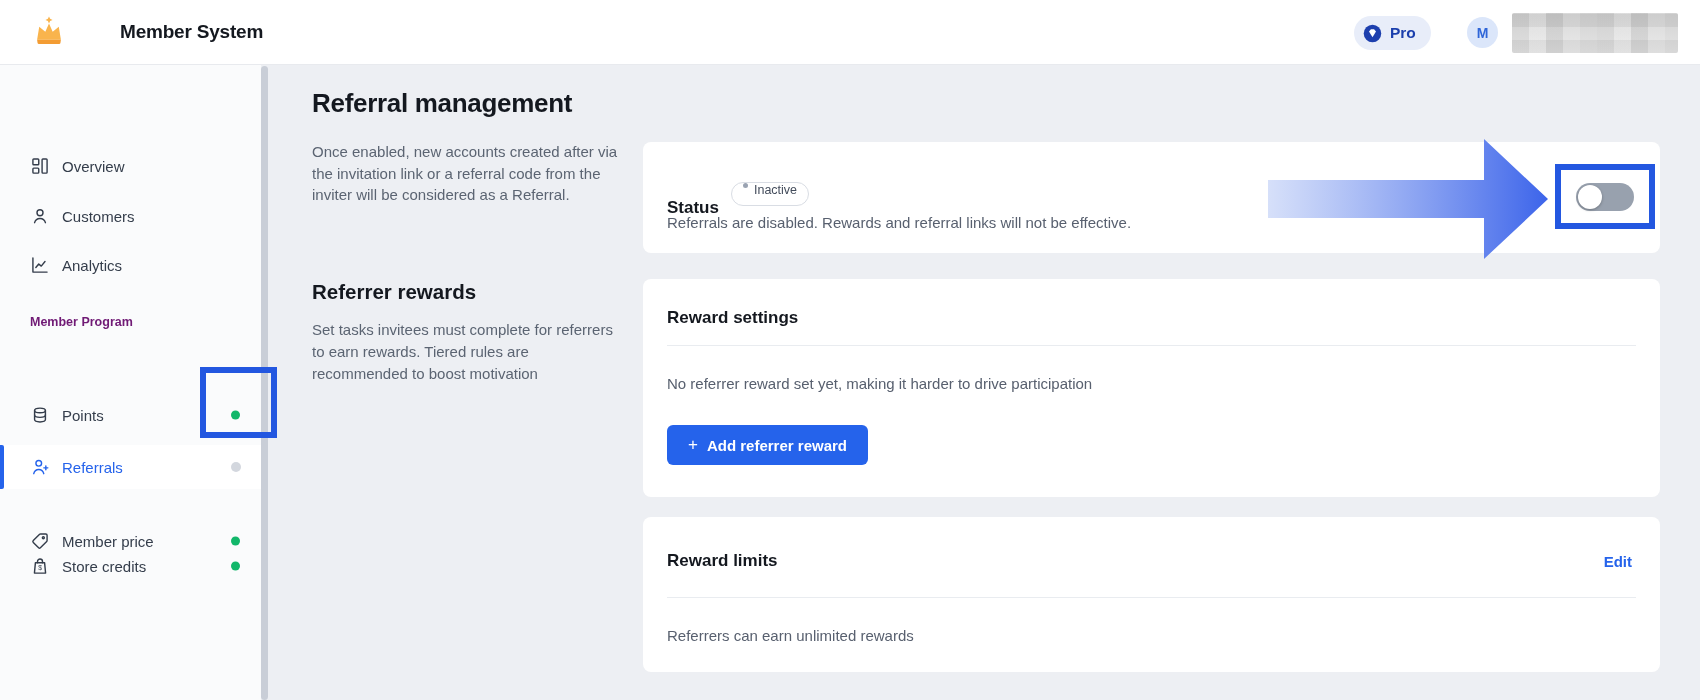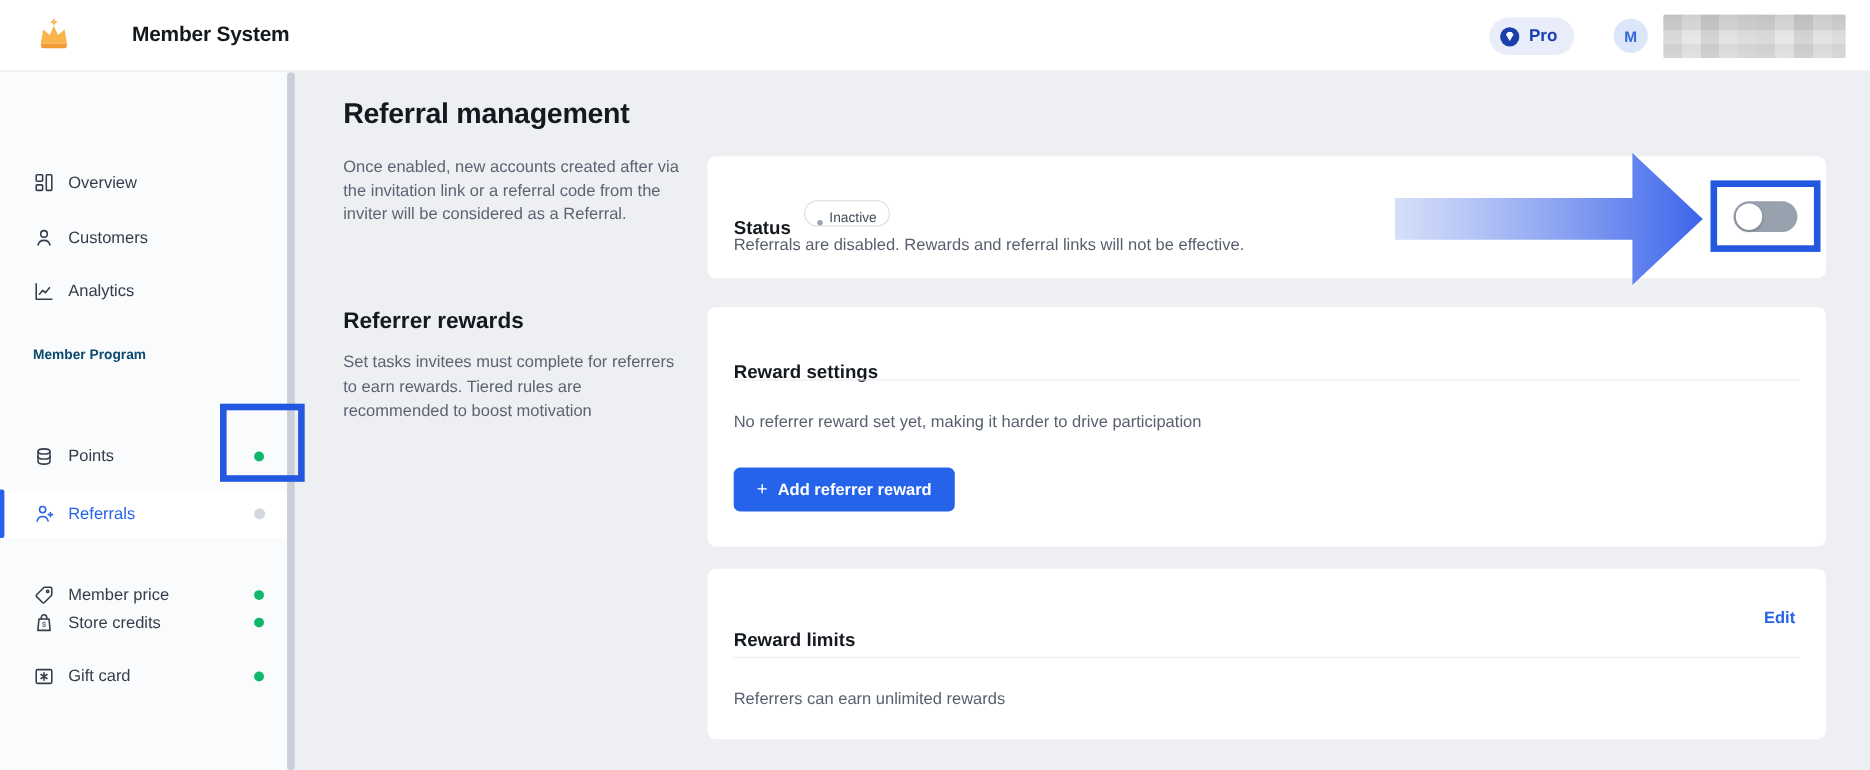--- a/index.html
+++ b/index.html
@@ -39,34 +39,34 @@
   .side-item { position:absolute; left:0; width:261px; height:44px; color:#343d4b; cursor:pointer; }
   .side-item .sicon { position:absolute; left:30px; top:50%; transform:translateY(-50%); width:20px; height:20px; }
   .side-item .slabel { position:absolute; left:62px; top:50%; transform:translateY(-50%); font-size:15px; font-weight:500; white-space:nowrap; }
   .side-item.state-true { background:#ffffff; color:#2563eb; }
   .side-item.state-true::before {
     content:""; position:absolute; left:0; top:0; bottom:0; width:4px; background:#2563eb; border-radius:0 2px 2px 0;
   }
   .dot { position:absolute; left:231px; top:50%; transform:translateY(-50%); border-radius:50%; }
   .dot-green { width:9px; height:9px; background:#12b76a; }
   .dot-gray  { width:10px; height:10px; background:#d3d7de; }
-  .side-section { position:absolute; left:30px; font-size:12.5px; font-weight:600; color:#0c4a6e; white-space:nowrap;text-align:right; }
+  .side-section { position:absolute; left:30px; font-size:12.5px; font-weight:600; color:#701a75; white-space:nowrap;text-align:right; }
   
   .page-title { position:absolute; left:312px; top:88px; font-size:26px; font-weight:700; color:#14181f; letter-spacing:-0.3px; }
   .page-desc  { position:absolute; left:312px; top:141px; width:330px; font-size:15px; line-height:21.5px; color:#5b6472; }
   .card { position:absolute; left:643px; width:1017px; background:#ffffff; border-radius:8px; }
-  .card-title { position:absolute; left:24px; font-size:17px; font-weight:700; color:#14181f;margin-top:21px; }
+  .card-title { position:absolute; left:24px; font-size:17px; font-weight:700; color:#14181f; }
   .card-divider { position:absolute; left:24px; right:24px; height:1px; background:#e9ecf0; }
   .card-text { position:absolute; left:24px; font-size:15px; color:#58606f; white-space:nowrap; }
   
   .status-card { top:142px; height:111px; }
   .status-row { position:absolute; left:24px; top:28px; display:flex; align-items:center; gap:12px; }
   .status-title { font-size:17px; font-weight:700; color:#14181f;margin-top:28px; }
   .badge {
-    display:inline-flex; align-items:flex-end; gap:6px; height:24px; padding:0 11px;
+    display:inline-flex; align-items:flex-start; gap:6px; height:24px; padding:0 11px;
     border:1px solid #d9dde4; border-radius:999px; background:#fff;
     font-size:12.5px; font-weight:500; color:#434c5b;
   }
   .badge-dot { width:5px; height:5px; border-radius:50%; background:#9aa3b2; }
   
   .annotation-arrow { position:absolute; left:1268px; top:137px; z-index:5; pointer-events:none; }
   .hl-box { position:absolute; border:6px solid #2357e0; z-index:6; pointer-events:none; }
   .hl-toggle { left:1555px; top:164px; width:100px; height:65px; }
   .hl-referral-dot { left:200px; top:367px; width:77px; height:71px; }
   .toggle { position:absolute; left:1576px; top:183px; width:58px; height:28px; border-radius:14px; background:#98a1ae; cursor:pointer; z-index:4; }
@@ -198,30 +198,20 @@
       <svg width="20" height="20" viewBox="0 0 24 24" fill="none" stroke="currentColor" stroke-width="1.7" stroke-linecap="round" stroke-linejoin="round">
         <path d="M6.5 8h11l1.2 12.5H5.3z"></path>
           <path d="M9 8V6.5a3 3 0 0 1 6 0V8"></path>
         <text x="12" y="17" text-anchor="middle" font-size="8" fill="currentColor" stroke="none" font-family="sans-serif">$</text>
       </svg>
     </span>
     <span class="slabel">Store credits</span>
     <span class="dot dot-green"></span>
   </div>
 
-  <div class="side-item state-false" style="top:528px">
-    <span class="sicon">
-      <svg width="20" height="20" viewBox="0 0 24 24" fill="none" stroke="currentColor" stroke-width="1.7" stroke-linecap="round" stroke-linejoin="round">
-        <rect x="3.5" y="4.5" width="17" height="15" rx="1.5"></rect>
-        <path d="M12 8v8M8.8 9.8l6.4 4.4M15.2 9.8l-6.4 4.4"></path>
-      </svg>
-    </span>
-    <span class="slabel">Gift card</span>
-    <span class="dot dot-green"></span>
-  </div>
 
 
 </div>
 
 <div class="scrollbar-thumb"></div>
 
 <h1 class="page-title">Referral management</h1>
 <p class="page-desc">Once enabled, new accounts created after via the invitation link or a referral code from the inviter will be considered as a Referral.</p>
 
 <div class="card status-card">

